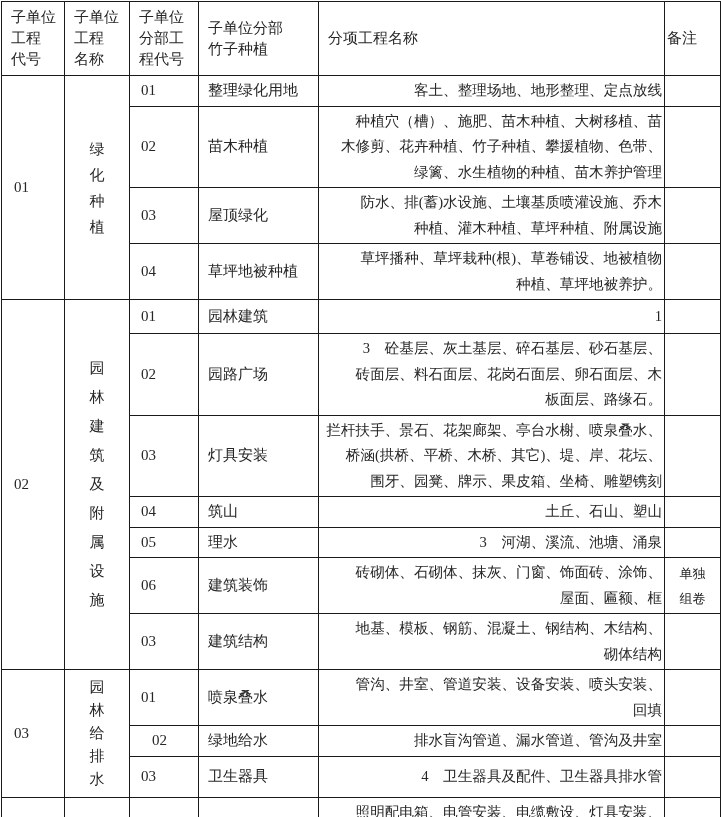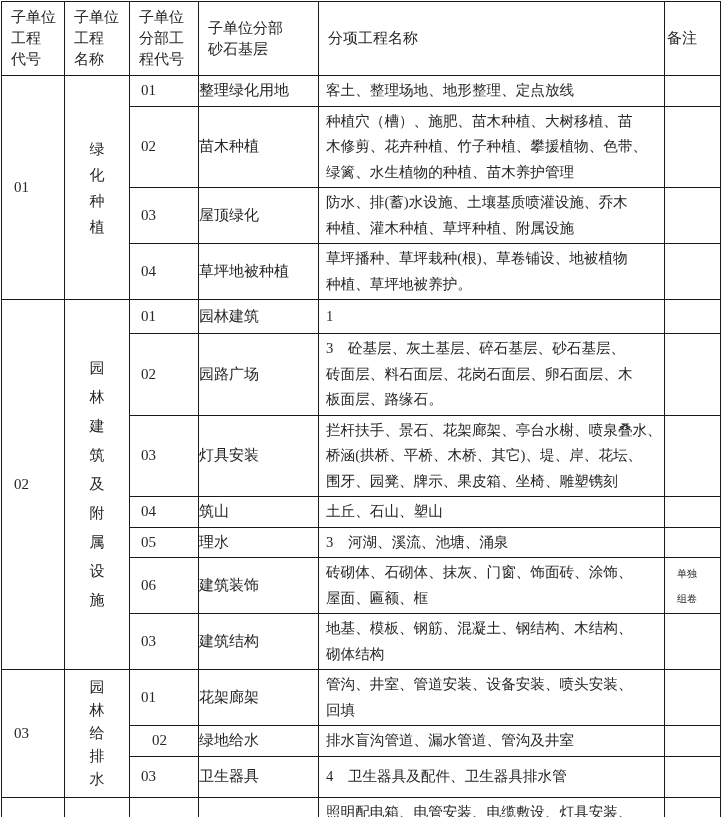--- a/index.html
+++ b/index.html
@@ -40,31 +40,32 @@
   }
   th.remark-h { text-align: left; padding-left: 2px; }
   .code-cell { padding-left: 12px; }
   .name-cell { text-align: center; padding: 0 2px; }
   .name-cell.sec1 { line-height: 26px; letter-spacing: 0; }
   .name-cell.sec2 { line-height: 29px; }
   .name-cell.sec3 { line-height: 23px; }
   .name-cell.sec4 { line-height: 25px; }
   .sub-code { padding-left: 11px; }
   .sub-code.indent { padding-left: 22px; }
-  .sub-name { }
+  .sub-name { padding-left: 9px; }
   .items {
     padding: 2px 2px 2px 7px;
     font-size: 14.6px;
     line-height: 25.5px;
+    text-align: right;
   }
   .remark {
-    text-align: left;
-    font-size: 10px;
+    text-align: center;
+    font-size: 13px;
     line-height: 25px;
-    padding: 0 12px;
+    padding: 0 0;
   }
 </style>
 </head>
 <body>
 
 <div class="sheet">
 <table>
   <colgroup>
     <col style="width:63px">
     <col style="width:65px">
@@ -78,21 +79,21 @@
       <th>子单位
 工程
 代号</th>
       <th>子单位
 工程
 名称</th>
       <th>子单位
 分部工
 程代号</th>
       <th>子单位分部
-砂石基层</th>
+竹子种植</th>
       <th>分项工程名称</th>
       <th class="remark-h">备注</th>
     </tr>
   </thead>
   <tbody>
 
     <tr style="height:25px">
       <td class="code-cell" rowspan="4">01</td>
       <td class="name-cell sec1" rowspan="4">绿
 化
@@ -187,21 +188,21 @@
     </tr>
 
     <tr style="height:49px">
       <td class="code-cell" rowspan="3">03</td>
       <td class="name-cell sec3" rowspan="3">园
 林
 给
 排
 水</td>
       <td class="sub-code">01</td>
-      <td class="sub-name">花架廊架</td>
+      <td class="sub-name">喷泉叠水</td>
       <td class="items">管沟、井室、管道安装、设备安装、喷头安装、
 回填</td>
       <td class="remark"></td>
     </tr>
     <tr style="height:28px">
       <td class="sub-code indent">02</td>
       <td class="sub-name">绿地给水</td>
       <td class="items">排水盲沟管道、漏水管道、管沟及井室</td>
       <td class="remark"></td>
     </tr>

